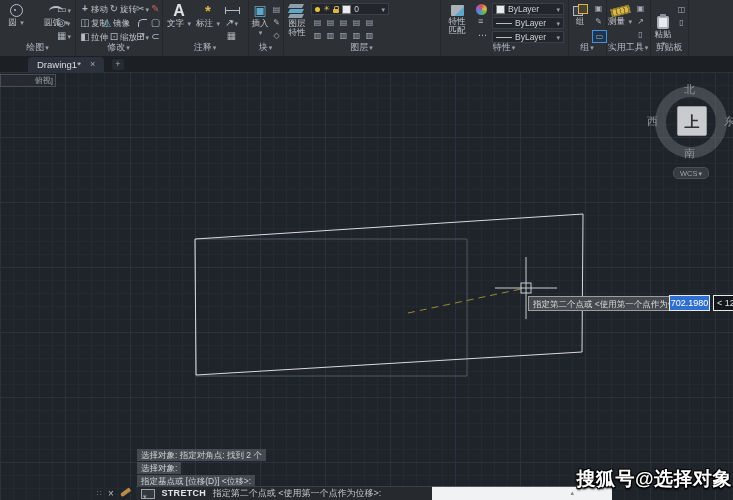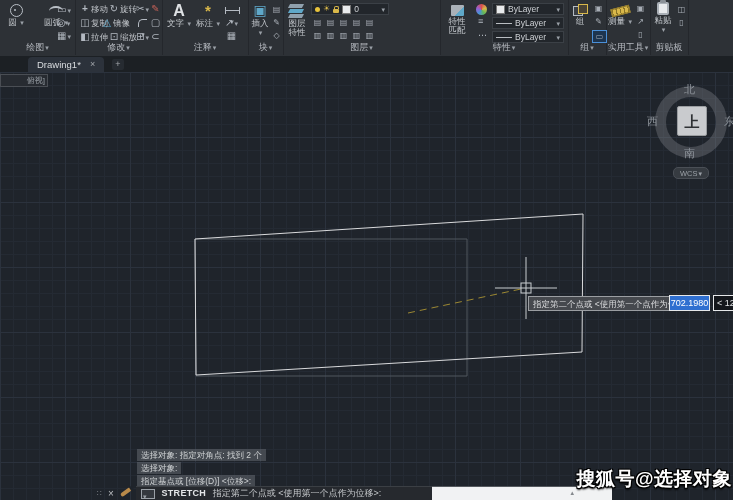--- a/index.html
+++ b/index.html
@@ -61,21 +61,21 @@
      font-size:9px;line-height:11px;text-align:center;}
 
   
   #canvas{position:absolute;left:0;top:72px;width:733px;height:428px;background-color:#1f242b;
     background-image:
       linear-gradient(#2b323d 1px,transparent 1px),
       linear-gradient(90deg,#2b323d 1px,transparent 1px),
       linear-gradient(#242a33 1px,transparent 1px),
       linear-gradient(90deg,#242a33 1px,transparent 1px);
     background-size:65px 65px,65px 65px,13px 13px,13px 13px;}
-  #vp-chip{position:absolute;left:0;top:74px;width:48px;height:13px;background:#272b31;border:1px solid #4a4e54;
+  #vp-chip{position:absolute;left:0;top:74px;width:56px;height:13px;background:#272b31;border:1px solid #4a4e54;
      color:#9aa0a7;font-size:8px;line-height:12px;text-align:right;padding-right:2px;box-sizing:border-box;overflow:hidden;}
 
   
   #vc-ring{position:absolute;left:655px;top:86px;width:50px;height:50px;border:11px solid rgba(125,130,138,0.38);border-radius:50%;}
   #vc-up{position:absolute;left:677px;top:106px;width:30px;height:30px;background:#c9cbce;border:1px solid #9a9da0;border-radius:2px;
      color:#2e3134;font-size:15px;font-weight:bold;text-align:center;line-height:30px;box-sizing:border-box;}
   .vc-lab{position:absolute;color:#8f959c;font-size:11px;}
   #wcs{position:absolute;left:673px;top:167px;width:36px;height:12px;background:#363b41;border:1px solid #4a4f56;border-radius:5px;
      color:#9aa0a6;font-size:7.5px;line-height:11px;text-align:center;box-sizing:border-box;}
 
@@ -247,21 +247,21 @@
         <span>测量</span>
         <span class="darr"></span>
       </div>
       <span class="sm mini cyan" style="left:28px;top:3px;">▣</span>
       <span class="sm mini" style="left:28px;top:16px;">↗</span>
       <span class="sm mini" style="left:28px;top:29px;">▯</span>
       <div class="plabel darr"><span>实用工具</span></div>
     </div>
 
     <div class="panel" style="left:650px;width:38px;">
-      <div class="bigbtn" style="left:2px;top:0;width:22px;">
+      <div class="bigbtn" style="left:2px;top:14px;width:22px;">
         <span class="clipIc"></span>
         <span>粘贴</span>
         <span class="darr"></span>
       </div>
       <span class="sm mini" style="left:25px;top:4px;">◫</span>
       <span class="sm mini" style="left:25px;top:17px;">▯</span>
       <div class="plabel"><span>剪贴板</span></div>
     </div>
 
   </div>

